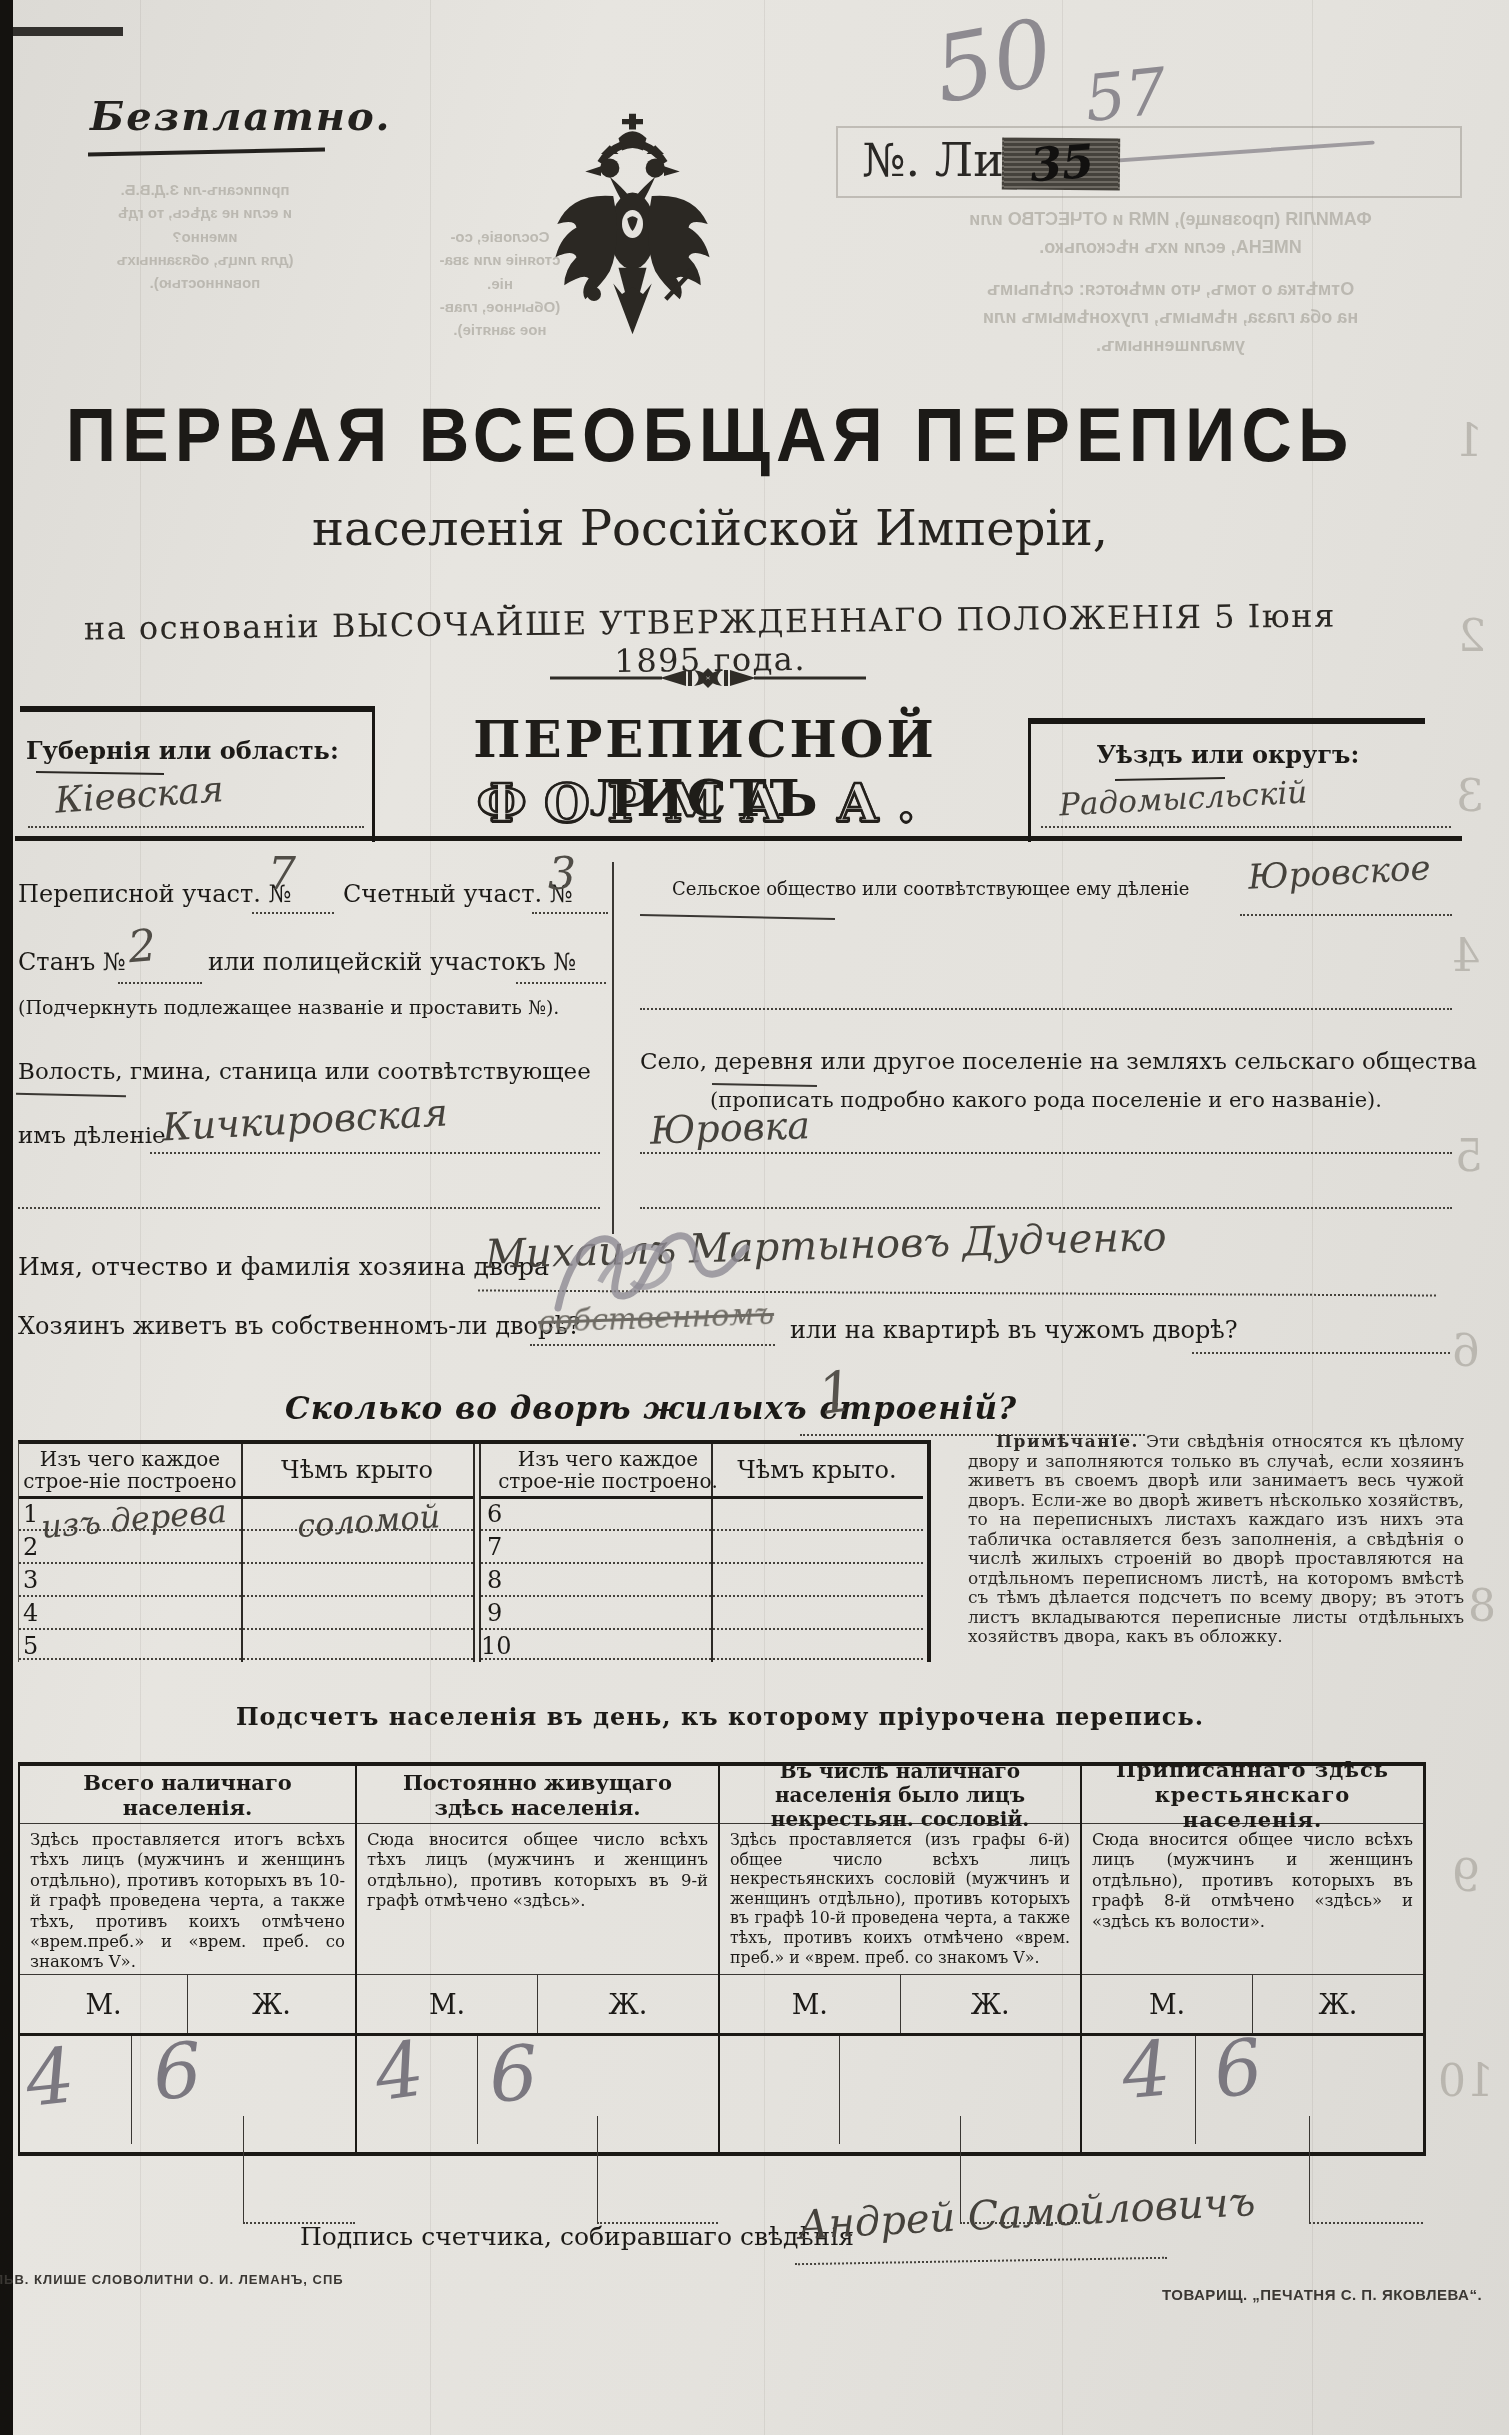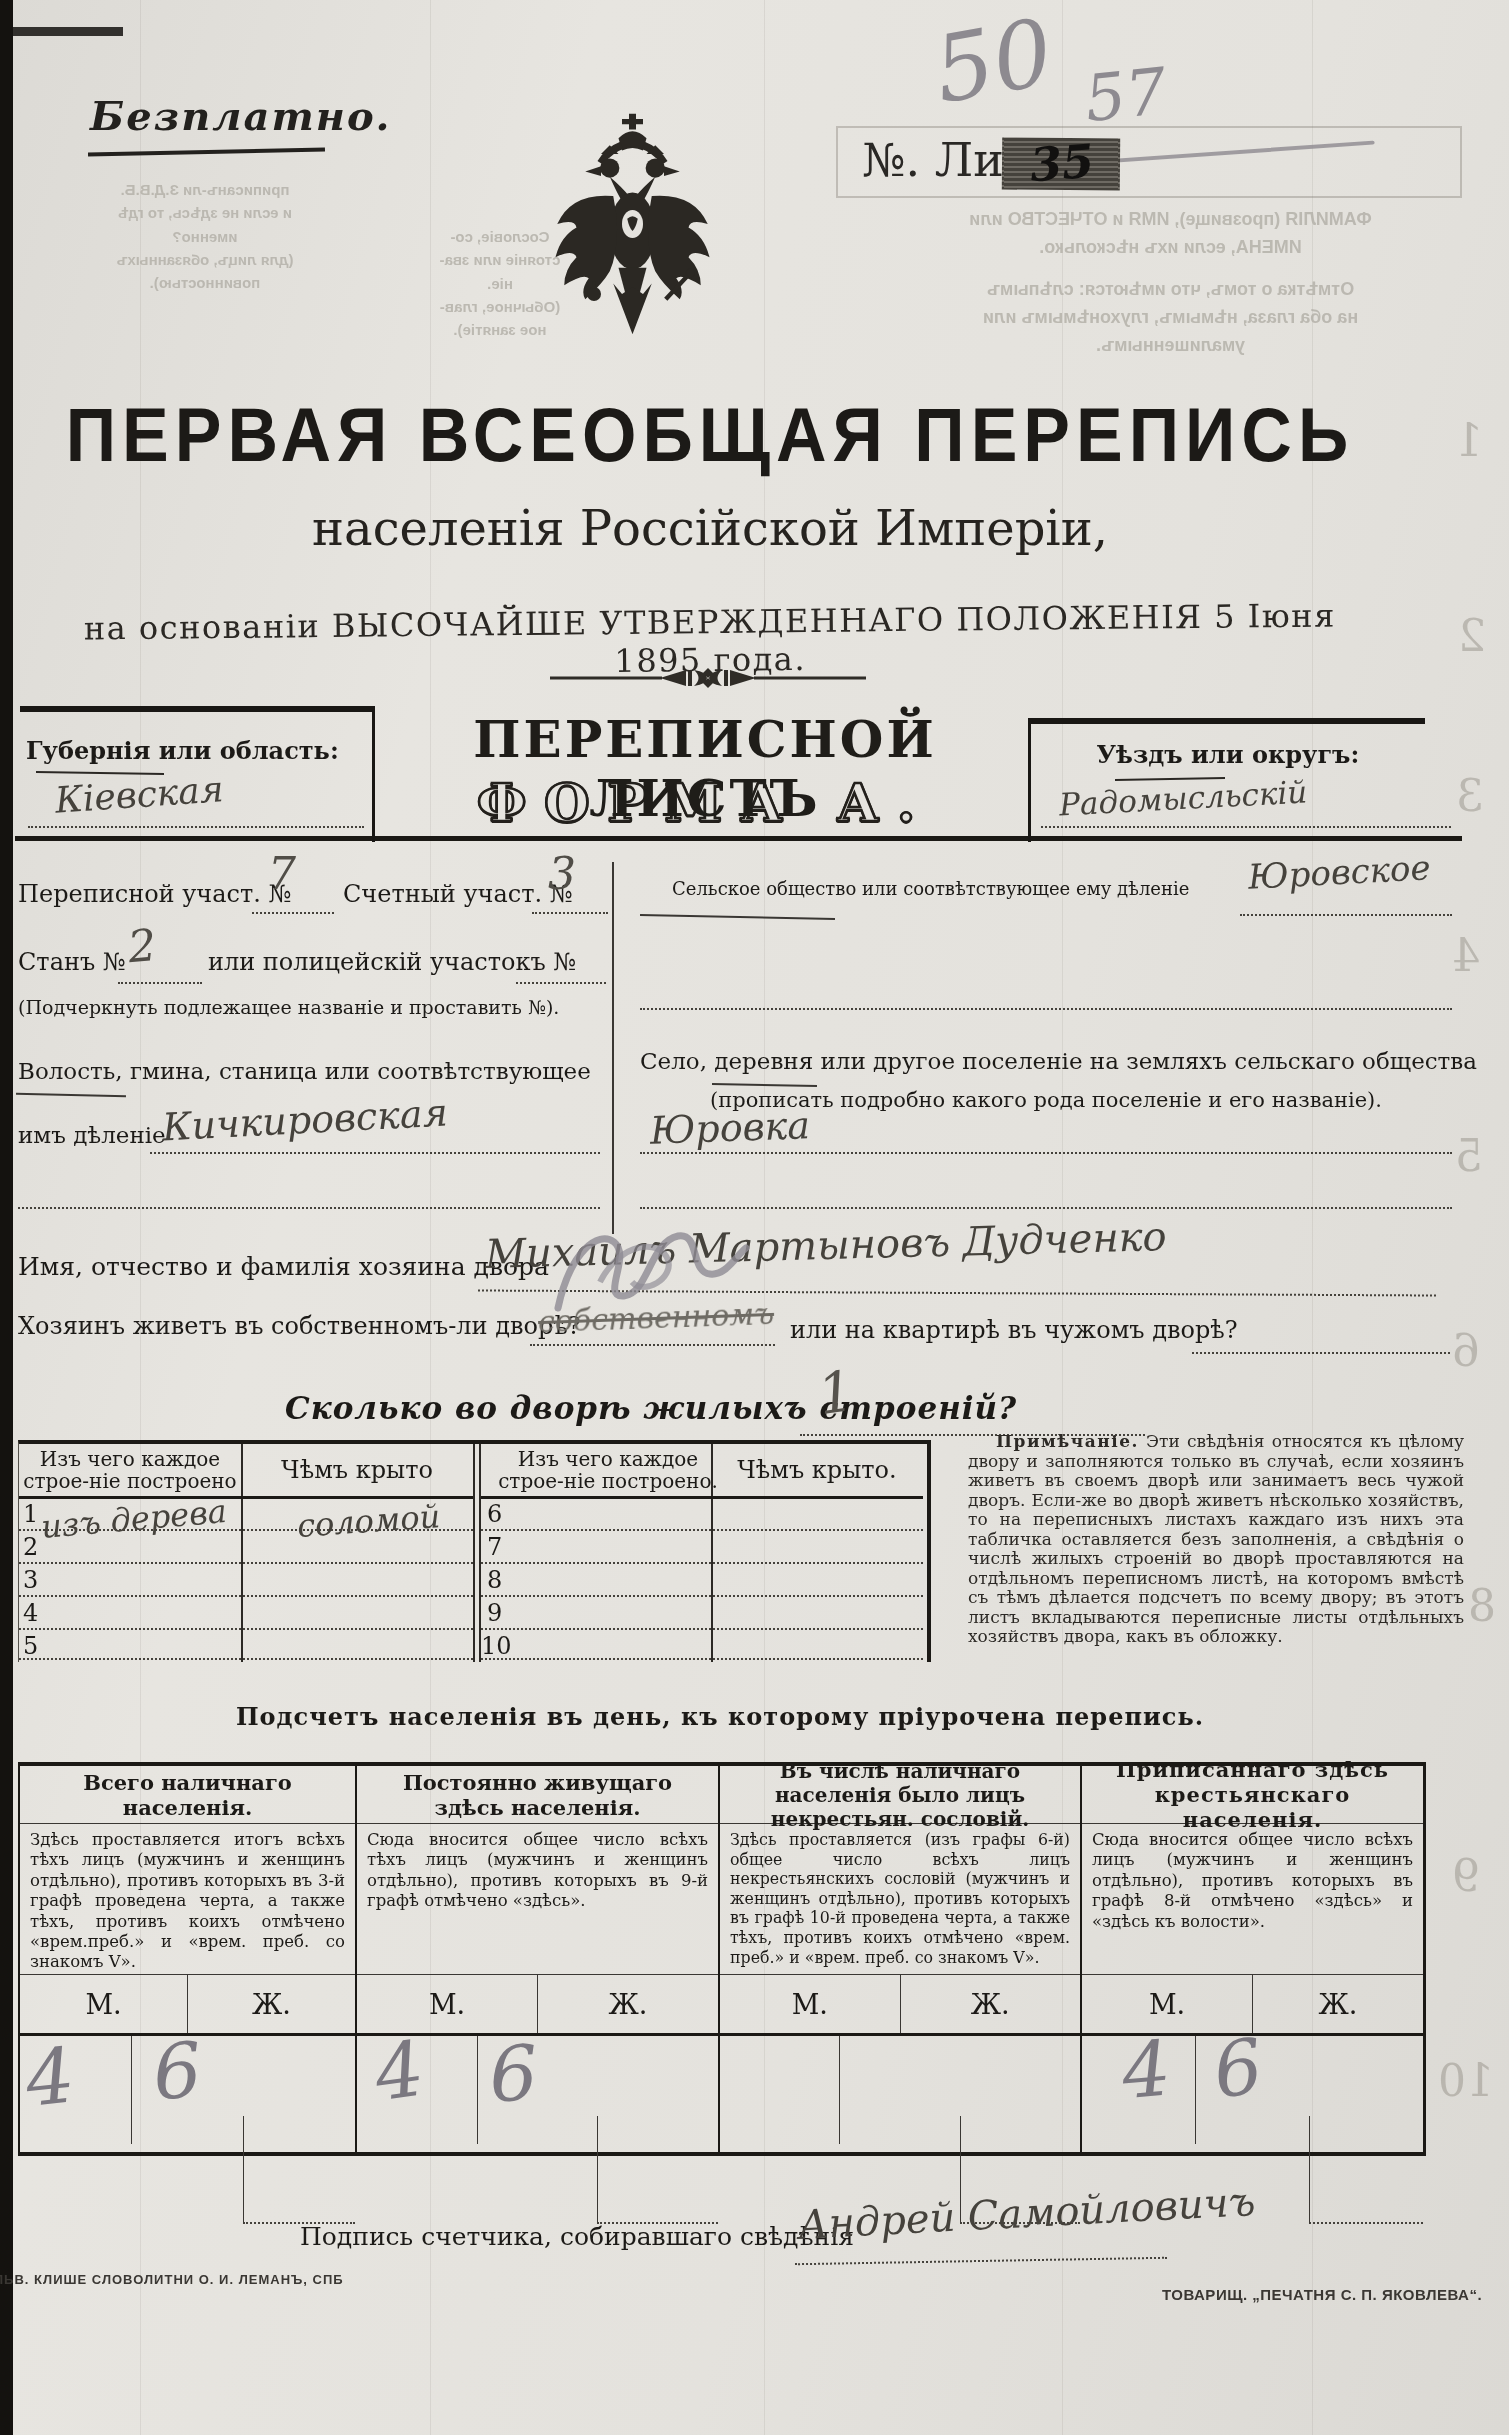--- a/index.html
+++ b/index.html
@@ -278,21 +278,21 @@
 
   <div class="abs serif" style="left:968px;top:1432px;width:496px;font-size:17px;line-height:19.5px;text-align:justify;color:#2c2925;text-indent:28px;">
     <span style="font-weight:bold;letter-spacing:1.5px;">Примѣчаніе.</span><span> Эти свѣдѣнія относятся къ цѣлому двору и заполняются только въ случаѣ, если хозяинъ живетъ въ своемъ дворѣ или занимаетъ весь чужой дворъ. Если-же во дворѣ живетъ нѣсколько хозяйствъ, то на переписныхъ листахъ каждаго изъ нихъ эта табличка оставляется безъ заполненія, а свѣдѣнія о числѣ жилыхъ строеній во дворѣ проставляются на отдѣльномъ переписномъ листѣ, на которомъ вмѣстѣ съ тѣмъ дѣлается подсчетъ по всему двору; въ этотъ листъ вкладываются переписные листы отдѣльныхъ хозяйствъ двора, какъ въ обложку.</span>
   </div>
 
   <div class="abs serif ctr" style="left:15px;top:1702px;width:1410px;font-size:24px;font-weight:bold;letter-spacing:1px;">Подсчетъ населенія въ день, къ которому пріурочена перепись.</div>
 
   <div class="ct">
     <div class="grp" style="width:337px;">
       <div class="ghead">Всего наличнаго населенія.</div>
-      <div class="gdesc">Здѣсь проставляется итогъ всѣхъ тѣхъ лицъ (мужчинъ и женщинъ отдѣльно), противъ которыхъ въ 3-й графѣ проведена черта, а также тѣхъ, противъ коихъ отмѣчено «врем.преб.» и «врем. преб. со знакомъ V».</div>
+      <div class="gdesc">Здѣсь проставляется итогъ всѣхъ тѣхъ лицъ (мужчинъ и женщинъ отдѣльно), противъ которыхъ въ 10-й графѣ проведена черта, а также тѣхъ, противъ коихъ отмѣчено «врем.преб.» и «врем. преб. со знакомъ V».</div>
       <div class="mf">
         <div>М.</div>
         <div>Ж.</div>
       </div>
       <div class="vals">
         <div>
             <span class="val" style="transform:rotate(-6deg) translate(-26px,6px);">4</span>
           </div>
         <div>
             <span class="val" style="transform:rotate(-4deg) translate(-10px,2px);">6</span>

